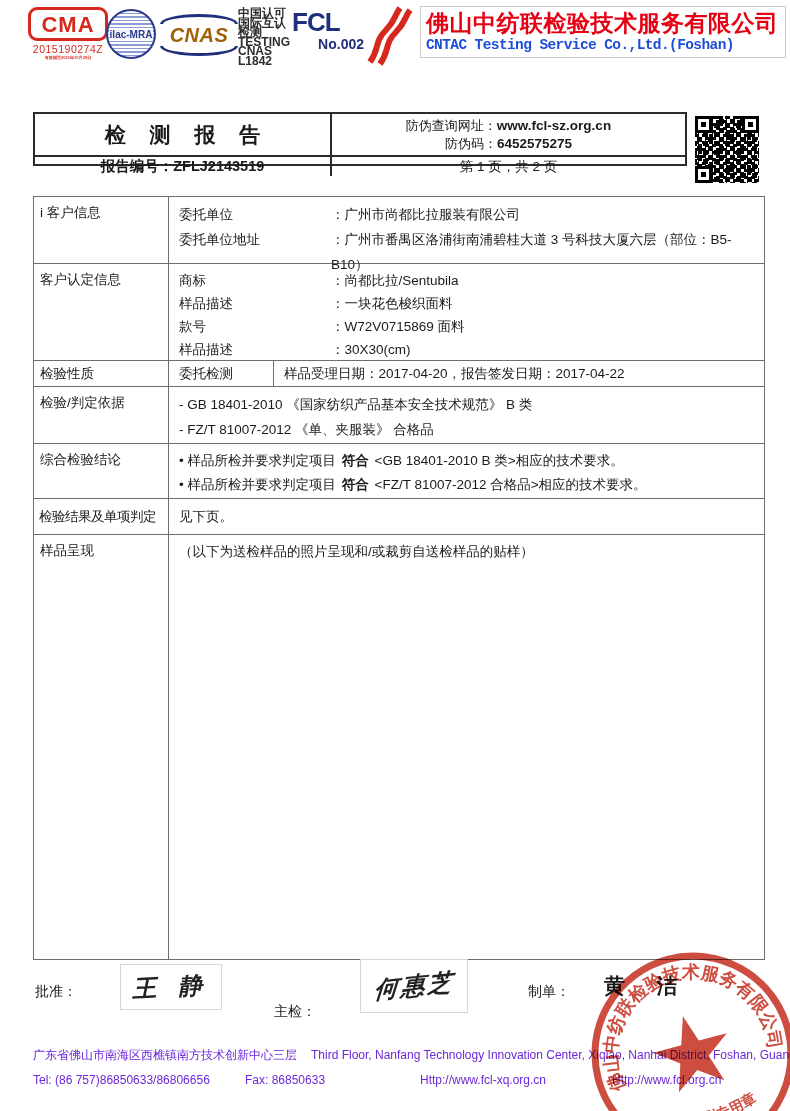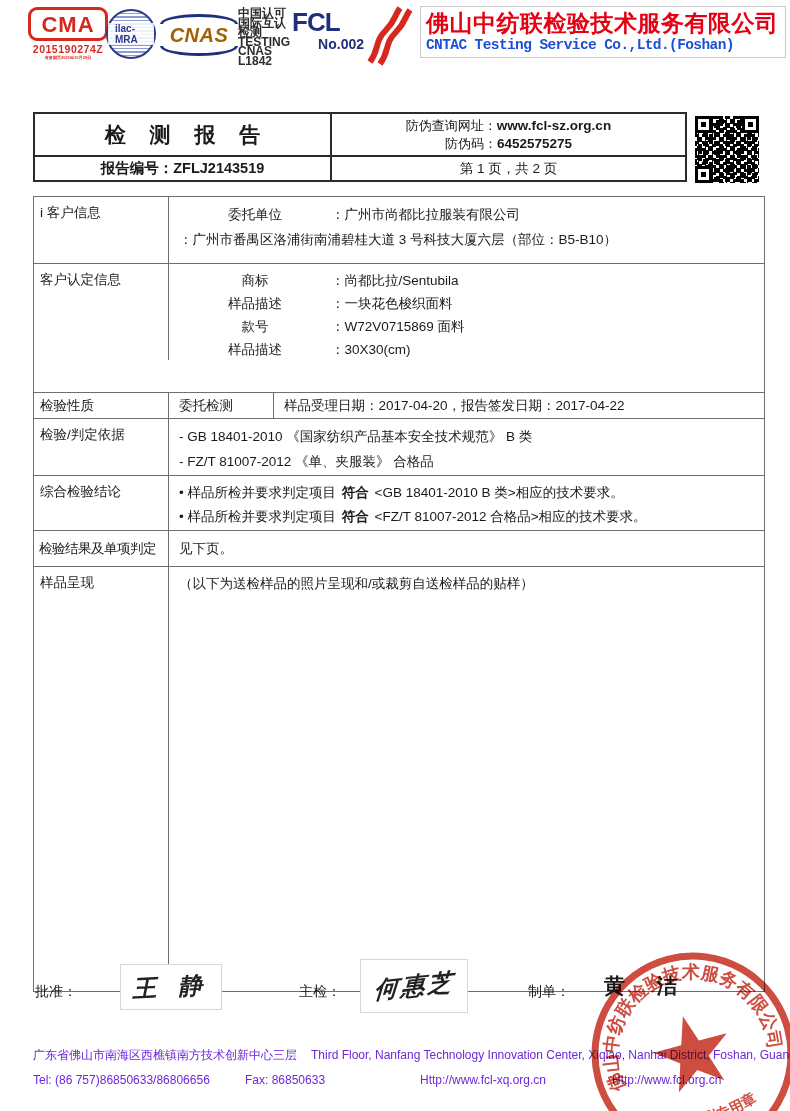--- a/index.html
+++ b/index.html
@@ -4,40 +4,40 @@
 <style>
   * { margin:0; padding:0; box-sizing:border-box; }
   html,body { background:#fff; }
   body { font-family:"Liberation Sans", sans-serif; color:#1a1a1a; }
   .page { position:relative; width:790px; height:1111px; background:#fff; overflow:hidden; margin:0 auto; }
 
   
   .logos { position:absolute; left:0; top:0; width:100%; height:80px; }
   .cma { position:absolute; left:28px; top:7px; width:80px; text-align:center; color:#d7281e; }
   .cma-box { border:3px solid #d7281e; border-radius:9px; font-weight:800; font-size:22px; letter-spacing:1px; line-height:30px; height:34px; color:#d7281e; }
-  .cma-num { font-weight:700; font-size:10.5px; letter-spacing:.5px; margin-top:2px; }
+  .cma-num { font-weight:400; font-size:10.5px; letter-spacing:.5px; margin-top:2px; }
   .cma-valid { font-size:4.5px; font-weight:700; transform:scale(.9); }
   .ilac { position:absolute; left:106px; top:9px; width:50px; height:50px; border:2px solid #2a3a8c; border-radius:50%;
           background:repeating-linear-gradient(180deg,#fff 0 2px,#8d9bd3 2px 3.5px); display:flex; align-items:center; justify-content:center; }
-  .ilac span { background:rgba(255,255,255,.85); color:#2a3a8c; font-weight:800; font-size:10px; padding:0 7px; }
+  .ilac span { background:rgba(255,255,255,.85); color:#2a3a8c; font-weight:800; font-size:10px; padding:0 1px; }
   .cnas { position:absolute; left:160px; top:14px; width:78px; text-align:center; color:#a16207; }
   .cnas-arc { height:10px; border:3px solid #1f2f7c; border-bottom:none; border-radius:100% 100% 0 0/200% 200% 0 0; }
   .cnas-arc.bot { border:3px solid #1f2f7c; border-top:none; border-radius:0 0 100% 100%/0 0 200% 200%; }
   .cnas span { font-weight:800; font-style:italic; font-size:20px; letter-spacing:.5px; line-height:22px; display:block; }
   .acc-text { position:absolute; left:238px; top:9px; width:58px; font-size:12px; line-height:9.5px; color:#2d2d2d; font-weight:700; }
   .fcl { position:absolute; left:292px; top:8px; width:72px; color:#1f2f7c; text-align:left; }
   .fcl-mark { font-weight:800; font-size:26px; line-height:28px; letter-spacing:-1px; }
   .fcl-no { font-weight:800; font-size:14px; text-align:right; }
   .wave { position:absolute; left:366px; top:4px; }
   .company { position:absolute; left:420px; top:6px; width:366px; border:1px solid #c9c9c9; padding:3px 5px 4px 5px; }
   .company-cn { color:#e60013; font-weight:800; font-size:23px; line-height:27px; letter-spacing:.5px; white-space:nowrap; }
   .company-en { font-family:"Liberation Mono", monospace; font-weight:700; font-size:14.5px; letter-spacing:-.6px; color:#1d4ed8; white-space:nowrap; }
 
   
-  .header-table { position:absolute; left:33px; top:112px; width:654px; height:70px; display:grid;
+  .header-table { position:absolute; left:33px; top:112px; width:654px; height:54px; display:grid;
                   grid-template-columns:297px 1fr; grid-template-rows:43px 1fr; border:2px solid #2b2b2b; }
   .ht-cell { border-right:2px solid #2b2b2b; border-bottom:2px solid #2b2b2b; display:flex; flex-direction:column; align-items:center; justify-content:center; }
   .ht-cell:nth-child(2n) { border-right:none; }
   .ht-cell.last-row { border-bottom:none; }
   .ht-title { font-size:21px; font-weight:800; letter-spacing:9px; text-indent:9px; }
   .ht-line { font-size:13px; line-height:18px; }
   .ht-line b { font-size:13.5px; }
   .ht-report { font-size:14.5px; font-weight:800; }
   .ht-page { font-size:13.5px; }
 
@@ -50,23 +50,23 @@
   .qr-f::after { content:""; position:absolute; left:3px; top:3px; width:5px; height:5px; background:#000; }
   .qr-f.tl{left:0;top:0;} .qr-f.tr{right:0;top:0;} .qr-f.bl{left:0;bottom:0;}
 
   
   .main-table { position:absolute; left:33px; top:196px; width:732px; border:1px solid #6e6e6e; font-size:13.5px; }
   .row { display:flex; border-top:1px solid #6e6e6e; }
   .row:first-child { border-top:none; }
   .lab { width:135px; flex:0 0 135px; border-right:1px solid #6e6e6e; padding:7px 6px; }
   .con { flex:1; padding:5px 10px; }
   .kv { display:flex; line-height:25px; }
-  .kv .k { width:152px; flex:0 0 152px;text-align:center; }
+  .kv .k { width:152px; flex:0 0 152px; }
   .r1 { height:66px; } .r2 { height:97px; } .r2 .kv { line-height:23px; }
-  .r3 { height:26px;margin-top:32px; } .r3 .lab { padding-top:4px; }
+  .r3 { height:26px; } .r3 .lab { padding-top:4px; }
   .r3 .mid { width:105px; flex:0 0 105px; border-right:1px solid #6e6e6e; padding:4px 10px; }
   .r3 .con { padding-top:4px; }
   .r4 { height:57px; } .r4 .con div { line-height:24px; padding-top:1px; }
   .r5 { height:55px; } .r5 .con div { line-height:24px; }
   .r5 b { margin:0 2px; }
   .r6 { height:36px; } .r6 .lab { padding:9px 5px; letter-spacing:-.5px; }
   .r6 .con { padding-top:9px; }
   .r7 { height:425px; }
   .r7 .con { padding-top:8px; }
 
@@ -156,20 +156,21 @@
   <div class="main-table">
 
     <div class="row r1">
       <div class="lab">i 客户信息</div>
       <div class="con">
         <div class="kv">
           <span class="k">委托单位</span>
           <span class="v">：广州市尚都比拉服装有限公司</span>
         </div>
         <div class="kv">
+          <span class="k">委托单位地址</span>
           <span class="v">：广州市番禺区洛浦街南浦碧桂大道 3 号科技大厦六层（部位：B5-B10）</span>
         </div>
       </div>
     </div>
 
     <div class="row r2">
       <div class="lab">客户认定信息</div>
       <div class="con">
         <div class="kv">
           <span class="k">商标</span>
@@ -231,21 +232,21 @@
       <div class="lab">样品呈现</div>
       <div class="con">（以下为送检样品的照片呈现和/或裁剪自送检样品的贴样）</div>
     </div>
   </div>
 
   <div class="signs">
     <span class="sig-label" style="left:35px;">批准：</span>
     <div class="sig-box" style="left:120px; top:8px; width:102px; height:46px;">
       <span class="hand" style="font-size:24px; transform:rotate(-3deg); letter-spacing:8px;">王 静</span>
     </div>
-    <span class="sig-label" style="left:299px;">主检：</span>
+    <span class="sig-label" style="left:274px;margin-top:20px;">主检：</span>
     <div class="sig-box" style="left:360px; top:3px; width:108px; height:54px;">
       <span class="hand" style="font-size:24px; transform:rotate(-6deg) skewX(-10deg); letter-spacing:3px;">何惠芝</span>
     </div>
     <span class="sig-label" style="left:528px;">制单：</span>
     <span class="typed-name">黄 洁</span>
   </div>
 
   <div class="footer">
     <div class="f1">
       <span>广东省佛山市南海区西樵镇南方技术创新中心三层</span>

